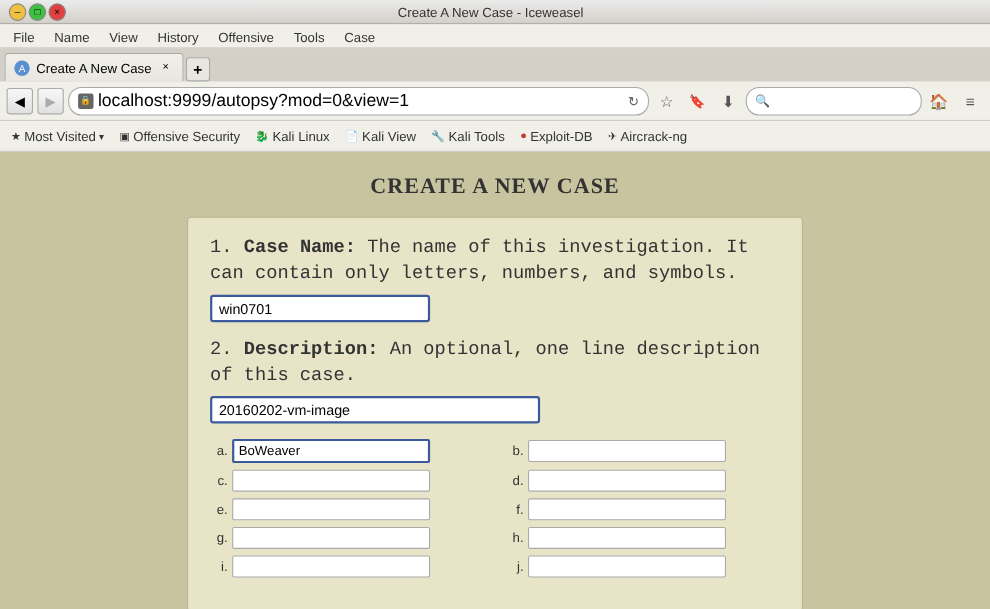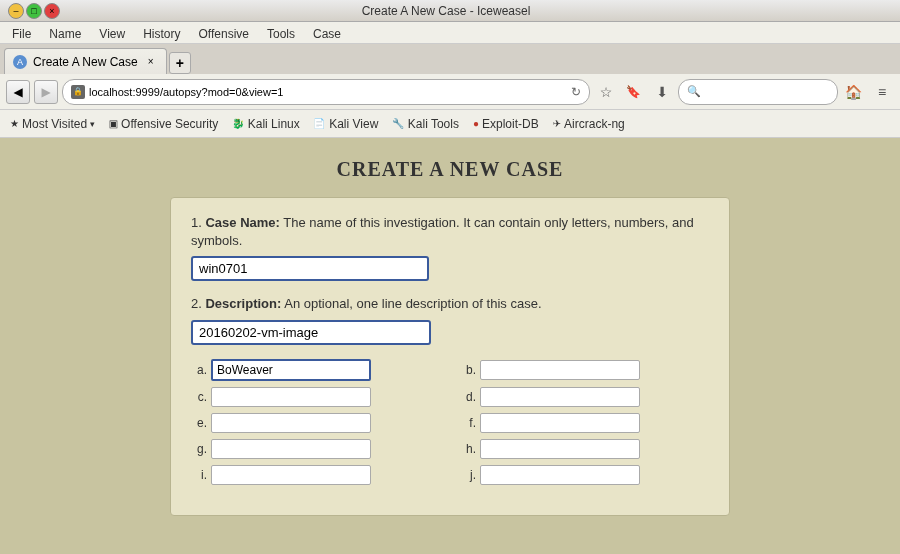--- a/index.html
+++ b/index.html
@@ -65,21 +65,21 @@
       height: 36px;
       display: flex;
       align-items: center;
       padding: 0 6px;
       gap: 4px;
       border-bottom: 1px solid #ccc;
     }
     .nav-btn { width: 24px; height: 24px; display: flex; align-items: center; justify-content: center; background: linear-gradient(to bottom, #f8f8f8, #e0e0e0); border: 1px solid #aaa; border-radius: 3px; cursor: pointer; font-size: 12px; }
     .url-bar-container { flex: 1; display: flex; align-items: center; background: white; border: 1px solid #aaa; border-radius: 12px; padding: 0 8px; height: 26px; gap: 4px; }
     .url-favicon { width: 14px; height: 14px; background: #666; border-radius: 2px; font-size: 8px; display: flex; align-items: center; justify-content: center; color: white; }
-    .url-input { flex: 1; border: none; outline: none; font-size: 11px; background: transparent; }
+    .url-input { flex: 1; border: none; outline: none; font-size: 16px; background: transparent; }
     .url-refresh { font-size: 12px; color: #666; cursor: pointer; }
     .nav-right { display: flex; gap: 4px; align-items: center; }
     .search-container { display: flex; align-items: center; background: white; border: 1px solid #aaa; border-radius: 12px; padding: 0 8px; height: 26px; gap: 4px; width: 160px; }
     .search-input { border: none; outline: none; font-size: 12px; background: transparent; flex: 1; }
     .nav-icon-btn { width: 24px; height: 24px; display: flex; align-items: center; justify-content: center; cursor: pointer; font-size: 14px; color: #555; }
 
     
     .bookmarks-bar {
       background: #f0efe8;
       height: 28px;
@@ -128,41 +128,41 @@
     .form-container {
       background: #e8e4c8;
       border: 1px solid #b8b490;
       border-radius: 4px;
       padding: 16px 20px;
       width: 560px;
     }
 
     .form-section { margin-bottom: 14px; }
 
-    .form-label { font-size: 13px; color: #333; margin-bottom: 6px; line-height: 1.4; }
+    .form-label { font-size: 17px; color: #333; margin-bottom: 6px; line-height: 1.4; font-family: Liberation Mono, monospace; }
     .form-label strong { font-weight: bold; }
 
     .form-input {
       border: 2px solid #3a5a9c;
       border-radius: 3px;
       padding: 3px 6px;
       font-size: 13px;
       background: white;
       outline: none;
-      width: 238px;
+      width: 200px;
     }
 
     .form-input-wide {
       border: 2px solid #3a5a9c;
       border-radius: 3px;
       padding: 3px 6px;
       font-size: 13px;
       background: white;
       outline: none;
-      width: 240px;
+      width: 300px;
     }
 
     .investigators-grid {
       display: grid;
       grid-template-columns: 1fr 1fr;
       gap: 6px 20px;
       margin-top: 8px;
     }
 
     .investigator-row {
@@ -171,21 +171,21 @@
       gap: 4px;
     }
     .investigator-label { font-size: 12px; color: #333; width: 16px; text-align: right; }
     .investigator-input {
       border: 1px solid #aaa;
       border-radius: 2px;
       padding: 2px 4px;
       font-size: 12px;
       background: white;
       outline: none;
-      width: 160px;
+      width: 180px;
     }
     .investigator-input.active {
       border: 2px solid #3a5a9c;
     }
 
     .small-caps { font-variant: small-caps; }
   </style>
 </head>
 <body>
 

